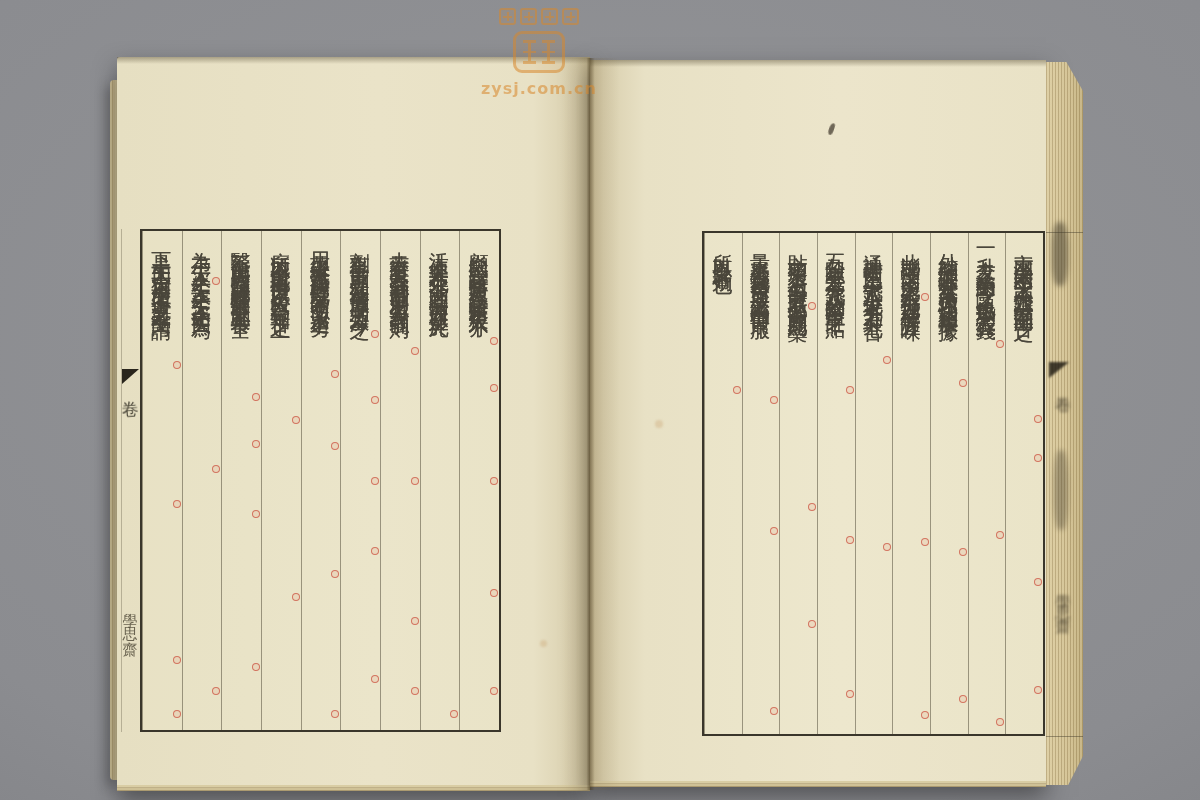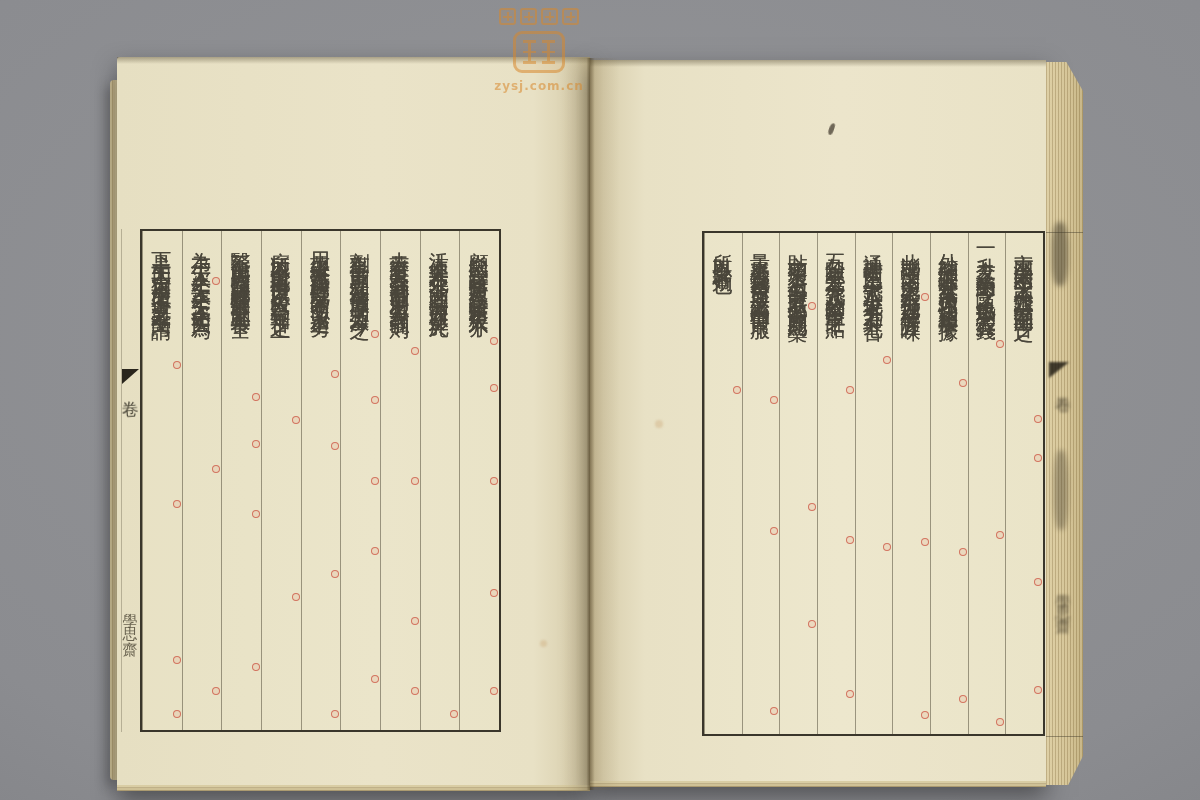--- a/index.html
+++ b/index.html
@@ -155,21 +155,21 @@
   .wm-seal-mark{
     width:13px;height:24px;
     background:
       linear-gradient(#d8882c,#d8882c) 0 0/13px 3px no-repeat,
       linear-gradient(#d8882c,#d8882c) 0 100%/13px 3px no-repeat,
       linear-gradient(#d8882c,#d8882c) 50% 50%/3px 24px no-repeat,
       linear-gradient(#d8882c,#d8882c) 0 50%/13px 2px no-repeat;
   }
   .wm-url{
     font-family:"DejaVu Sans","Liberation Sans",sans-serif;
-    font-size:12px;font-weight:bold;color:#d8882c;letter-spacing:1px;
+    font-size:16px;font-weight:bold;color:#d8882c;letter-spacing:1px;
   }
 </style>
 </head>
 <body>
 
 <div class="scene">
 
   <div class="left-edge-strip"></div>
 
   <div class="page page-left"></div>

